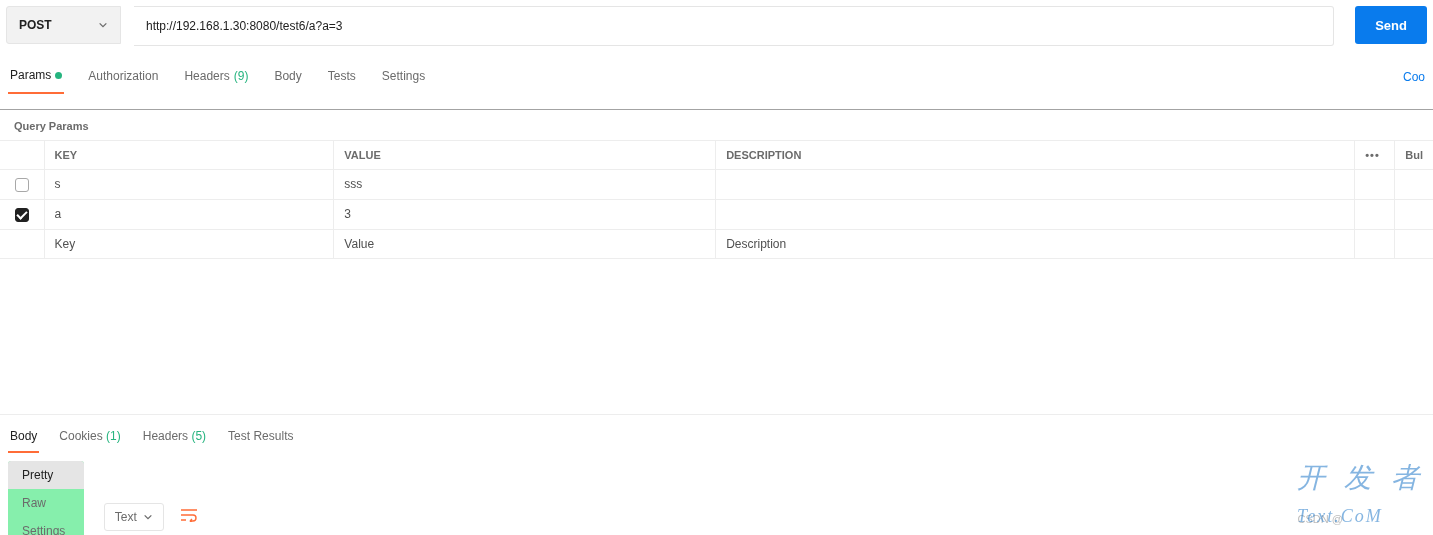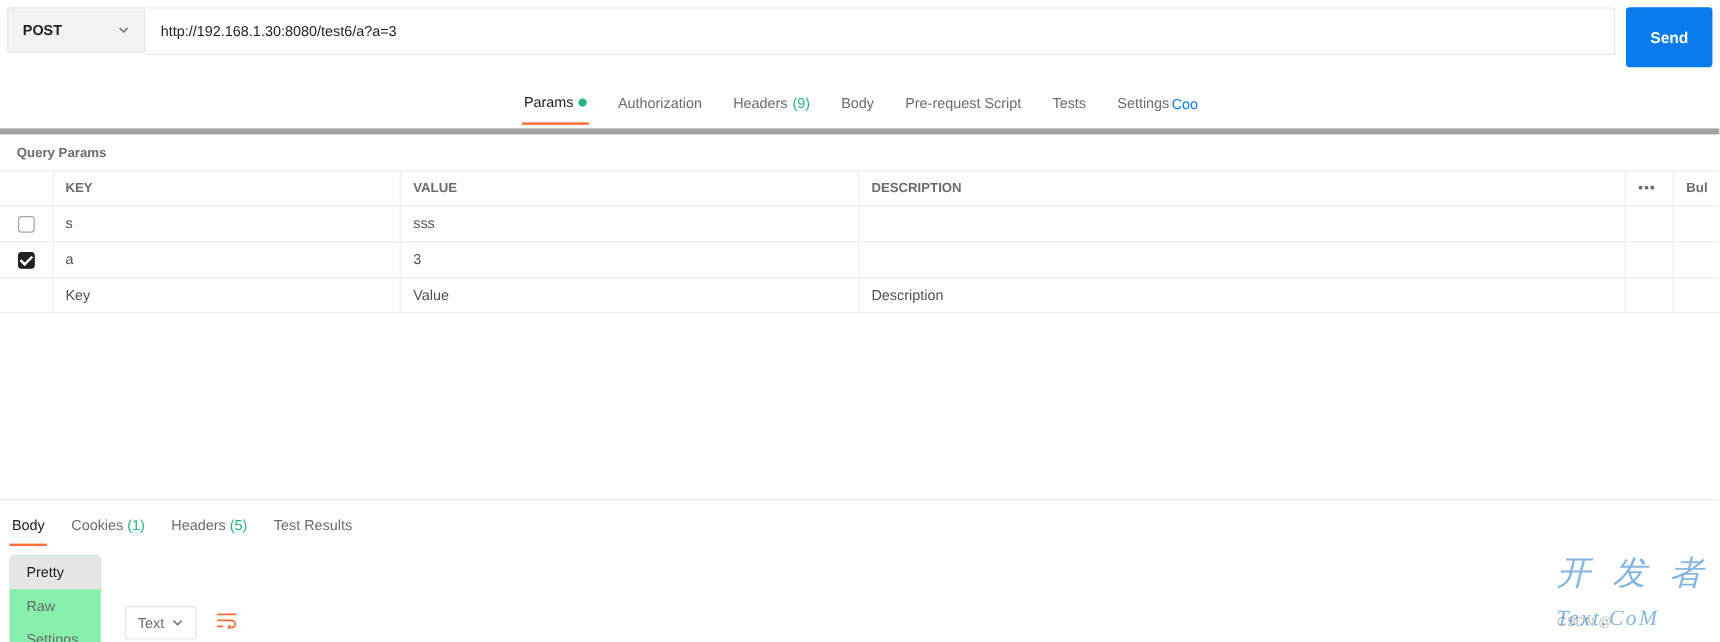--- a/index.html
+++ b/index.html
@@ -1,24 +1,24 @@
 <!DOCTYPE html>
 <html><head>
 <meta charset="utf-8">
 <style>
 * { box-sizing: border-box; margin: 0; padding: 0; }
 body { font-family: -apple-system, BlinkMacSystemFont, "Segoe UI", Arial, sans-serif; font-size: 12px; color: #212121; background: #fff; width: 1433px; }
 
-.req-bar { display: flex; padding: 6px 6px 6px 6px; gap: 1px; align-items: stretch; }
+.req-bar { display: flex; padding: 6px 6px 6px 6px; gap: 13px; align-items: stretch; }
 .method-select { width: 115px; height: 38px; background: #f2f2f2; border: 1px solid #e5e5e5; border-radius: 3px 0 0 3px; display: flex; align-items: center; padding: 0 12px; font-weight: 600; font-size: 12px; color: #212121; justify-content: space-between; cursor: pointer; }
 .method-select svg { width: 10px; height: 10px; }
 .url-input { flex: 1; height: 40px; border: 1px solid #e5e5e5; border-left: none; border-radius: 0 3px 3px 0; padding: 0 12px; font-size: 12px; color: #212121; background: #fff; outline: none; }
-.send-btn { margin-left: 8px; height: 50px; padding: 0 20px; background: #097bed; color: #fff; border: none; border-radius: 3px; font-weight: 600; font-size: 13px; cursor: pointer; }
+.send-btn { margin-left: 8px; height: 38px; padding: 0 20px; background: #097bed; color: #fff; border: none; border-radius: 3px; font-weight: 600; font-size: 13px; cursor: pointer; }
 
-.tab-row { display: flex; align-items: center; padding: 8px 8px 4px 8px; border-bottom: 5px solid #a3a3a3; justify-content: center; }
+.tab-row { display: flex; align-items: center; padding: 8px 8px 16px 8px; border-bottom: 1px solid #a3a3a3; justify-content: space-between; }
 .tab-row-left { display: flex; gap: 22px; }
 .tab { padding: 8px 2px 10px 2px; color: #6b6b6b; cursor: pointer; display: flex; align-items: center; gap: 4px; font-size: 12px; }
 .tab.active { color: #212121; border-bottom: 2px solid #ff6c37; margin-bottom: -1px; }
 .dot-green { width: 7px; height: 7px; background: #26b47f; border-radius: 50%; display: inline-block; }
 .count-green { color: #26b47f; }
 .cookies-link { color: #097bed; cursor: pointer; font-size: 12px; }
 
 .section-label { padding: 10px 14px 8px 14px; color: #6b6b6b; font-size: 11px; font-weight: 700; }
 
 .param-table { width: 100%; border-collapse: collapse; }
@@ -77,21 +77,20 @@
     <div class="tab active">
       <span>Params</span>
       <span class="dot-green"></span>
     </div>
     <div class="tab">Authorization</div>
     <div class="tab">
       <span>Headers</span>
       <span class="count-green">(9)</span>
     </div>
     <div class="tab">Body</div>
-    <div class="tab">Pre-request Script</div>
     <div class="tab">Tests</div>
     <div class="tab">Settings</div>
   </div>
   <div class="cookies-link">Coo</div>
 </div>
 
 <div class="section-label">Query Params</div>
 
 <table class="param-table">
   <thead>

